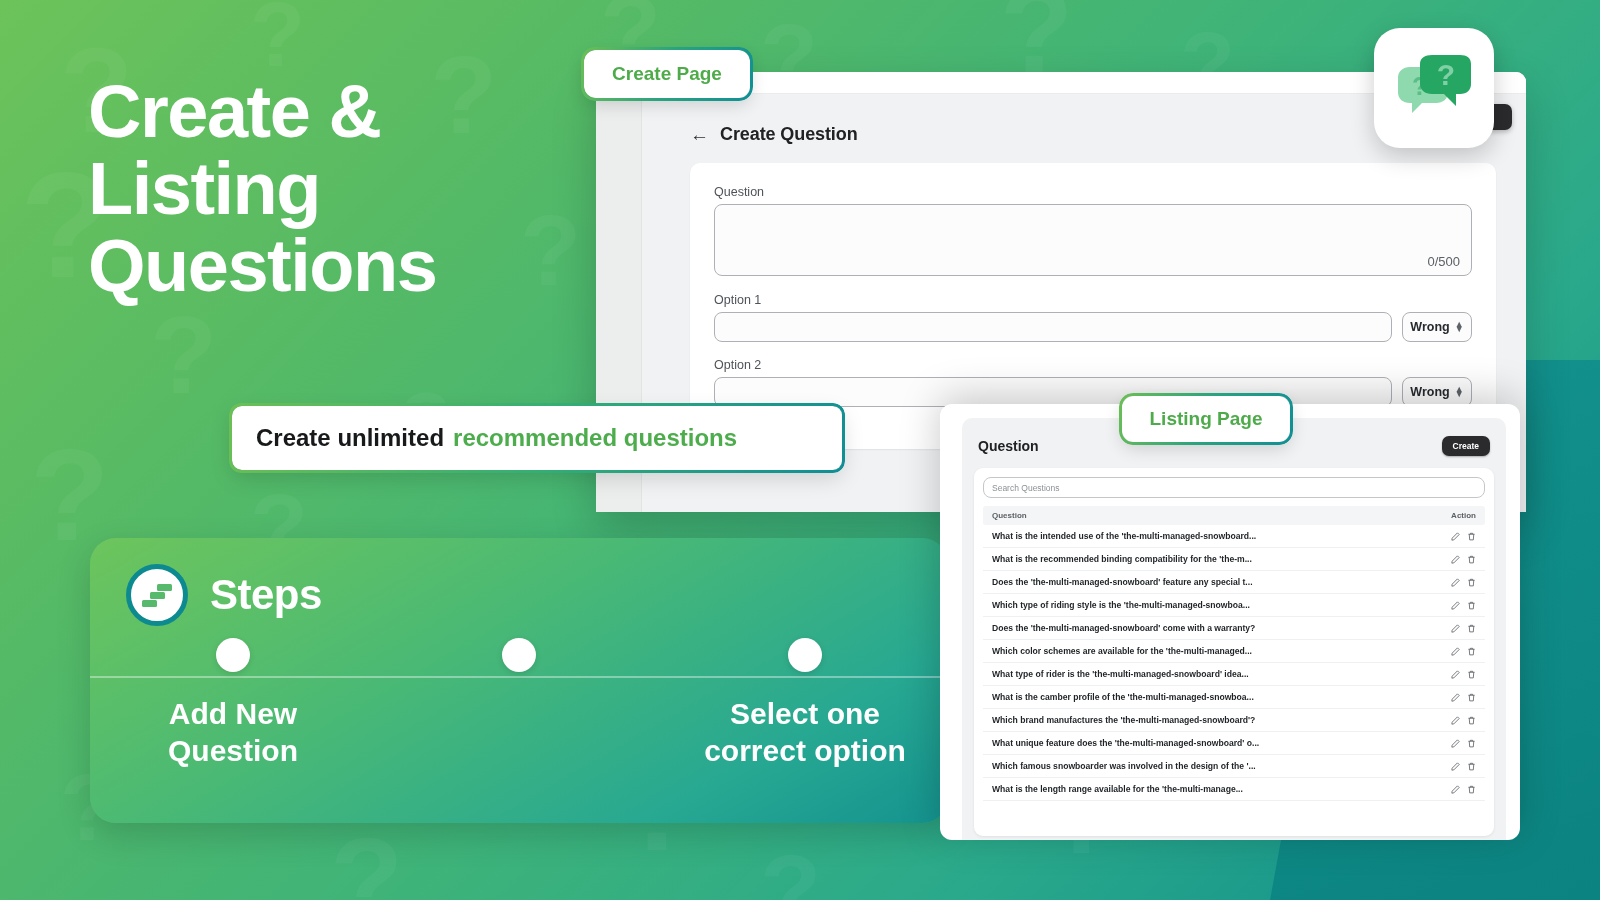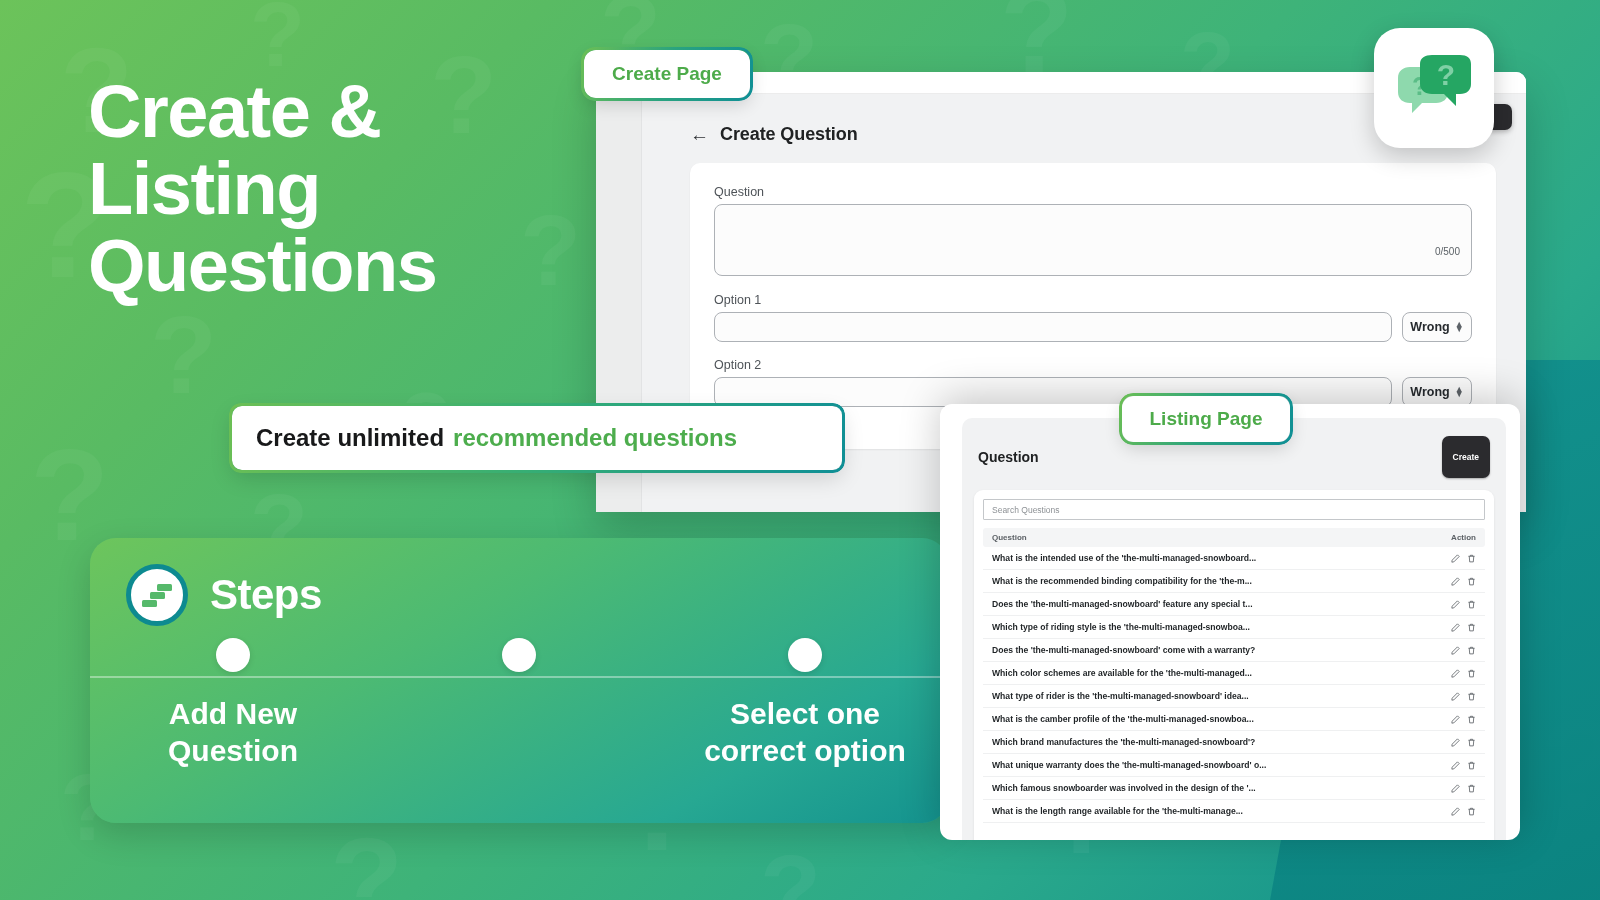--- a/index.html
+++ b/index.html
@@ -108,22 +108,22 @@
     font-size: 12.5px; color: #4e5358; margin-bottom: 5px;
   }
   .textarea-wrap { position: relative; margin-bottom: 17px; }
   .q-textarea {
     width: 100%; height: 72px;
     border: 1px solid #adb1b6;
     border-radius: 8px;
     background: #fcfcfc;
   }
   .char-count {
-    position: absolute; right: 12px; bottom: 19px;
-    font-size: 10px; color: #5b6166;
+    position: absolute; right: 12px; bottom: 7px;
+    font-size: 13px; color: #5b6166;
   }
   .opt-row {
     display: flex; align-items: center; gap: 10px;
     margin-bottom: 16px;
   }
   .opt-input {
     flex: 1; height: 30px;
     border: 1px solid #adb1b6;
     border-radius: 8px;
     background: #fcfcfc;
@@ -240,36 +240,36 @@
     padding: 12px 12px 0 12px;
   }
   .listing-head {
     display: flex; align-items: center; justify-content: space-between;
     padding: 6px 4px 12px 4px;
   }
   .listing-head h3 { font-size: 14px; font-weight: 700; color: #202223; }
   .create-btn {
     background: #2b2b2e; color: #ffffff;
     font-size: 8.5px; font-weight: 600;
-    padding: 16px 11px; border-radius: 7px;
+    padding: 5px 11px; border-radius: 7px;
     box-shadow: 0 1px 2px rgba(0,0,0,.3);
     margin-left: 48px;
   }
   .table-card {
     background: #ffffff;
     border-radius: 9px;
     padding: 9px 9px 0 9px;
     height: calc(100% - 42px);
     box-shadow: 0 1px 3px rgba(0,0,0,.08);
     overflow: hidden;
   }
   .search-box {
     width: 100%; height: 21px;
     border: 1px solid #c4c7ca;
-    border-radius: 1px;
+    border-radius: 8px;
     display: flex; align-items: center;
     padding: 0 8px;
     font-size: 8.5px; color: #8d9195;
     margin-bottom: 8px;
   }
   .tbl-head {
     display: flex; justify-content: space-between;
     background: #f4f5f6;
     padding: 5px 9px;
     font-size: 8px; color: #5c6166; font-weight: 600;
@@ -549,21 +549,21 @@
               <span class="row-actions">
                 <svg class="ic" viewBox="0 0 16 16">
                   <path d="M11.5 1.5 14.5 4.5 5 14 1.5 14.5 2 11Z" fill="none" stroke="#54595e" stroke-width="1.4" stroke-linejoin="round"></path>
                 </svg>
                 <svg class="ic" viewBox="0 0 16 16">
                   <path d="M2.5 4h11M6 4V2.3h4V4M4 4l.8 10h6.4L12 4" fill="none" stroke="#54595e" stroke-width="1.4" stroke-linejoin="round"></path>
                 </svg>
               </span>
             </div>
             <div class="tbl-row">
-              <span class="q-text">What unique warranty does the 'the-multi-managed-snowboard' o...</span>
+              <span class="q-text">What unique feature does the 'the-multi-managed-snowboard' o...</span>
               <span class="row-actions">
                 <svg class="ic" viewBox="0 0 16 16">
                   <path d="M11.5 1.5 14.5 4.5 5 14 1.5 14.5 2 11Z" fill="none" stroke="#54595e" stroke-width="1.4" stroke-linejoin="round"></path>
                 </svg>
                 <svg class="ic" viewBox="0 0 16 16">
                   <path d="M2.5 4h11M6 4V2.3h4V4M4 4l.8 10h6.4L12 4" fill="none" stroke="#54595e" stroke-width="1.4" stroke-linejoin="round"></path>
                 </svg>
               </span>
             </div>
             <div class="tbl-row">

